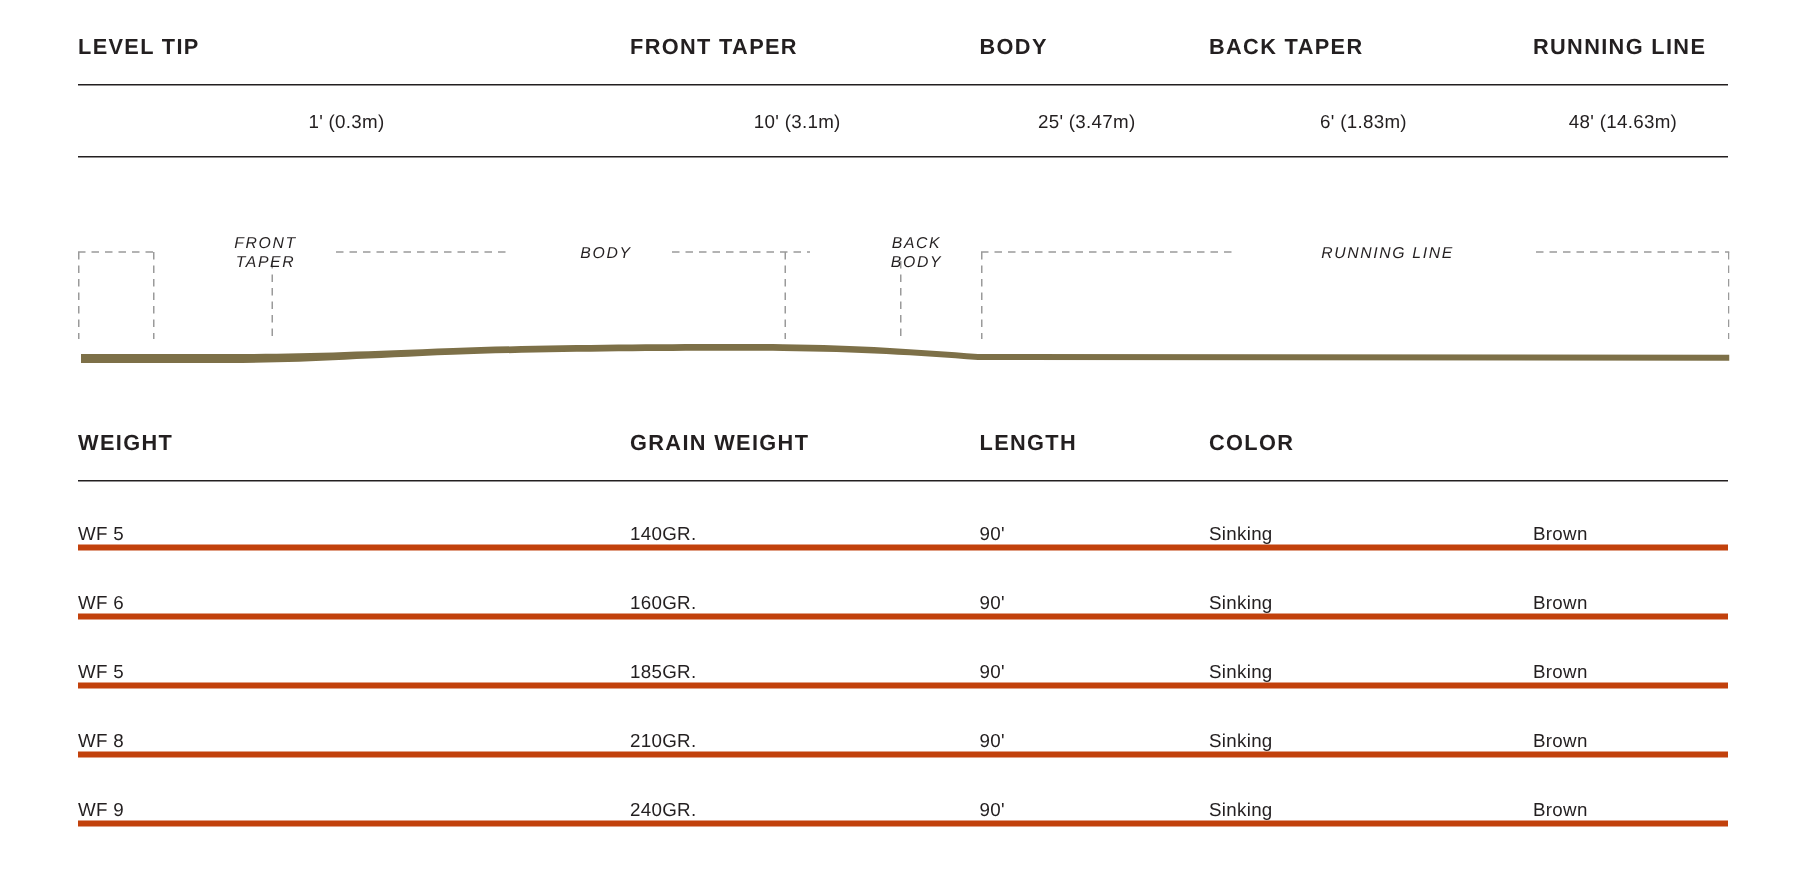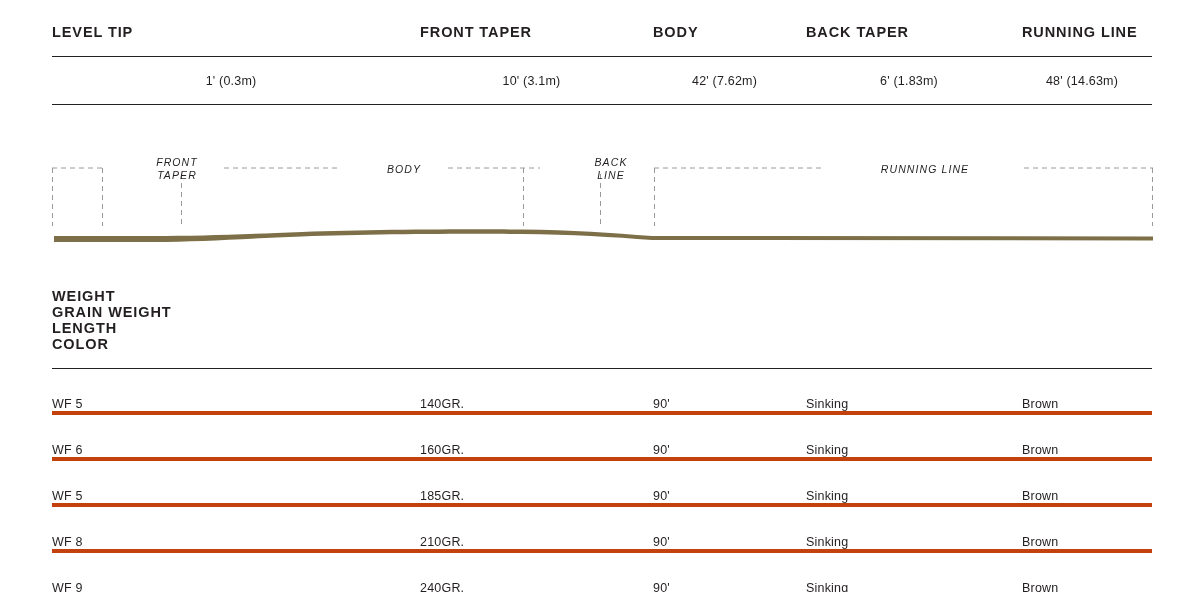--- a/index.html
+++ b/index.html
@@ -95,21 +95,20 @@
   
   .spec-table {
     position: absolute;
     left: 52px;
     top: 288px;
     width: 1100px;
   }
   .spec-head {
     display: flex;
     padding-bottom: 16px;
-    flex-direction: column;
   }
   .spec-head .cell {
     font-size: 14.5px;
     font-weight: bold;
     letter-spacing: 0.9px;
     color: #231f20;
     box-sizing: border-box;
     padding-right: 10px;
   }
   .spec-rule {
@@ -140,21 +139,21 @@
       <div class="cell c1">LEVEL TIP</div>
       <div class="cell c2">FRONT TAPER</div>
       <div class="cell c3">BODY</div>
       <div class="cell c4">BACK TAPER</div>
       <div class="cell c5">RUNNING LINE</div>
     </div>
     <div class="taper-rule"></div>
     <div class="taper-row">
       <div class="cell c1">1' (0.3m)</div>
       <div class="cell c2">10' (3.1m)</div>
-      <div class="cell c3">42' (7.62m)</div>
+      <div class="cell c3">25' (3.47m)</div>
       <div class="cell c4">6' (1.83m)</div>
       <div class="cell c5">48' (14.63m)</div>
     </div>
     <div class="taper-rule"></div>
   </div>
 
   <div class="diagram">
     <svg width="1101" height="110" viewBox="0 0 1101 110" xmlns="http://www.w3.org/2000/svg">
 
       <g stroke="#9a9a9a" stroke-width="1" stroke-dasharray="5,4" fill="none">
@@ -187,21 +186,21 @@
                C 560,83 520,80 470,79.5
                C 420,79 320,79.5 250,82
                C 185,84.5 150,86 100,86
                Z" fill="#7d7048"></path>
     </svg>
 
     <div class="dlabel" id="dl-front">FRONT
 TAPER</div>
     <div class="dlabel" id="dl-body">BODY</div>
     <div class="dlabel" id="dl-back">BACK
-LINE</div>
+BODY</div>
     <div class="dlabel" id="dl-run">RUNNING LINE</div>
   </div>
 
   <div class="spec-table">
     <div class="spec-head">
       <div class="cell c1">WEIGHT</div>
       <div class="cell c2">GRAIN WEIGHT</div>
       <div class="cell c3">LENGTH</div>
       <div class="cell c5">COLOR</div>
     </div>

